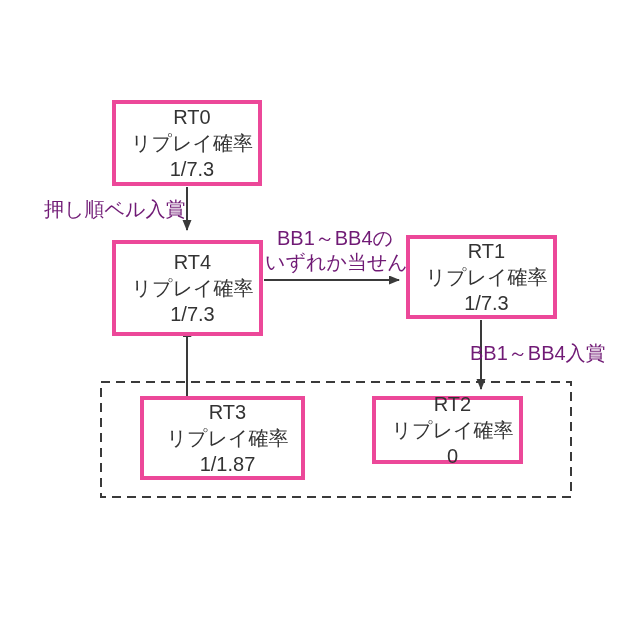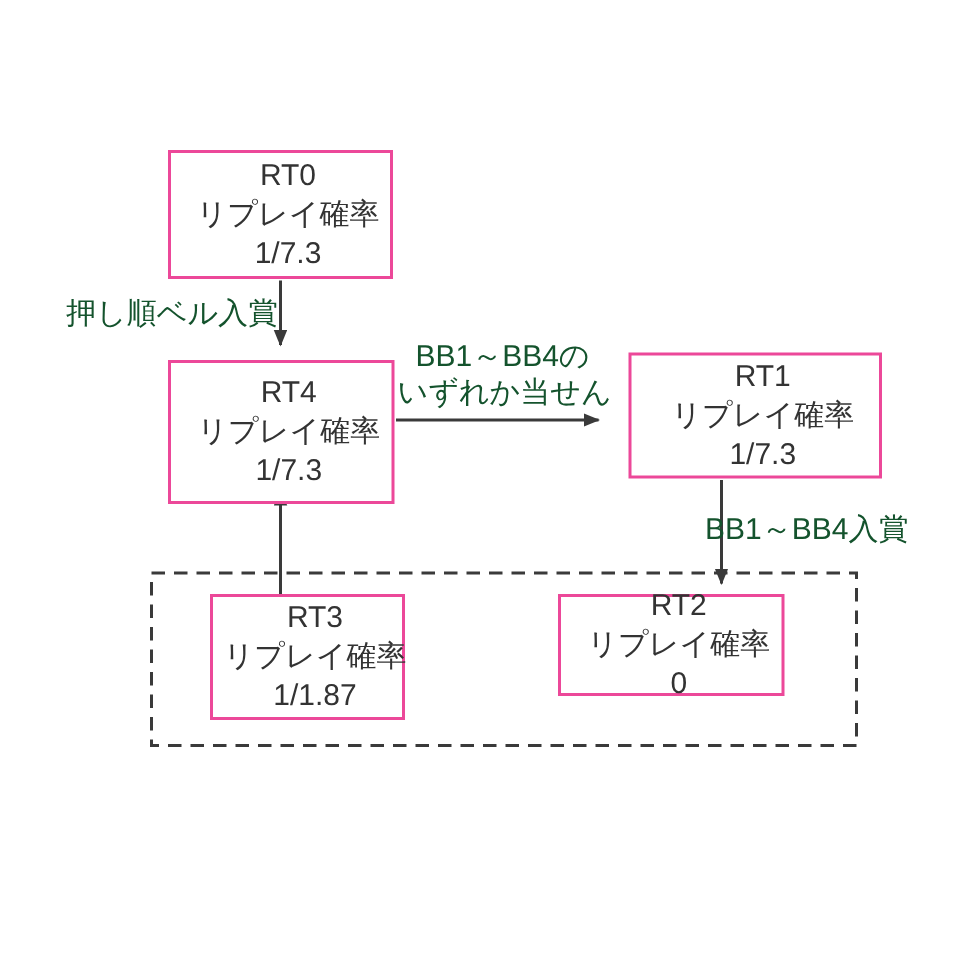--- a/index.html
+++ b/index.html
@@ -19,40 +19,40 @@
   #arrow-layer {
     position: absolute;
     left: 0;
     top: 0;
     width: 640px;
     height: 640px;
   }
   .node {
     position: absolute;
     box-sizing: border-box;
-    border: 2px solid #ec4899;
+    border: 4px solid #ec4899;
     background: #ffffff;
     display: flex;
     flex-direction: column;
     align-items: center;
     justify-content: center;
     text-align: center;
     padding-left: 10px;
   }
   .node div {
     font-size: 20px;
     line-height: 26px;
     white-space: nowrap;
   }
   .edge-label {
     position: absolute;
     font-size: 20px;
     line-height: 26px;
     white-space: nowrap;
-    color: #14532d;
+    color: #701a75;
   }
   .edge-label.centered {
     text-align: center;
   }
   .edge-label .lbl-line {
     line-height: 24px;
   }
 </style>
 </head>
 <body>
@@ -82,27 +82,27 @@
     <div>リプレイ確率</div>
     <div>1/7.3</div>
   </div>
 
   <div class="node" style="left:112px; top:240px; width:151px; height:96px;">
     <div>RT4</div>
     <div>リプレイ確率</div>
     <div>1/7.3</div>
   </div>
 
-  <div class="node" style="left:406px; top:235px; width:169px; height:84px;margin-left:13px;">
+  <div class="node" style="left:406px; top:235px; width:151px; height:84px;">
     <div>RT1</div>
     <div>リプレイ確率</div>
     <div>1/7.3</div>
   </div>
 
-  <div class="node" style="left:140px; top:396px; width:130px; height:84px;">
+  <div class="node" style="left:140px; top:396px; width:165px; height:84px;">
     <div>RT3</div>
     <div>リプレイ確率</div>
     <div>1/1.87</div>
   </div>
 
   <div class="node" style="left:372px; top:396px; width:151px; height:68px;">
     <div>RT2</div>
     <div>リプレイ確率</div>
     <div>0</div>
   </div>

